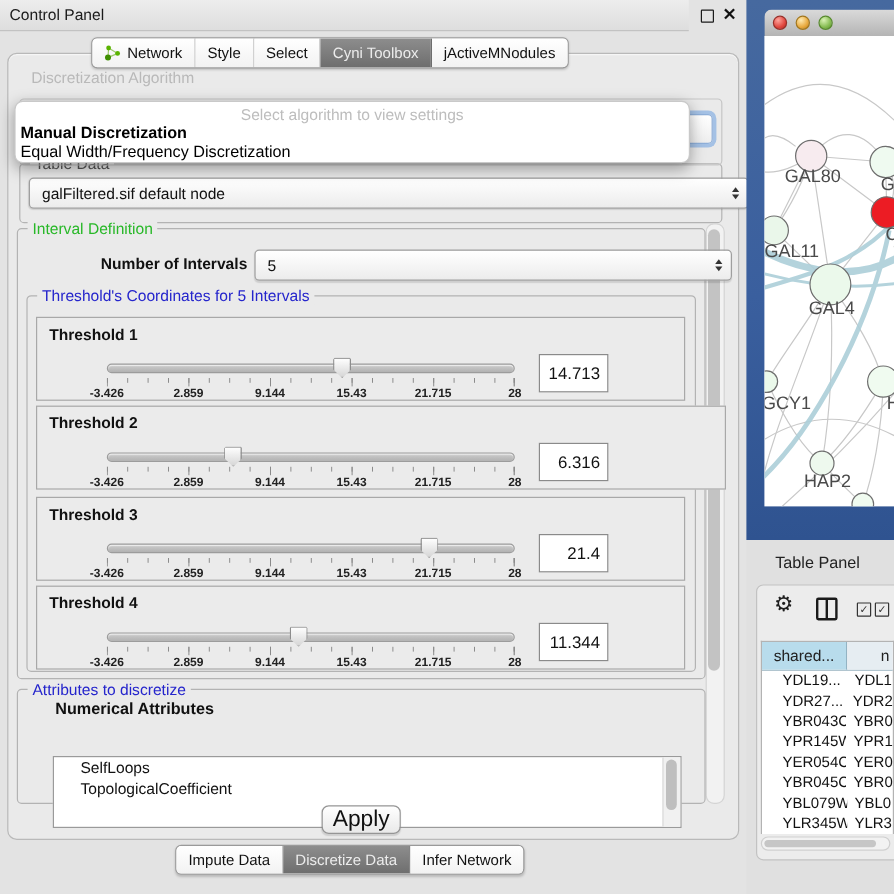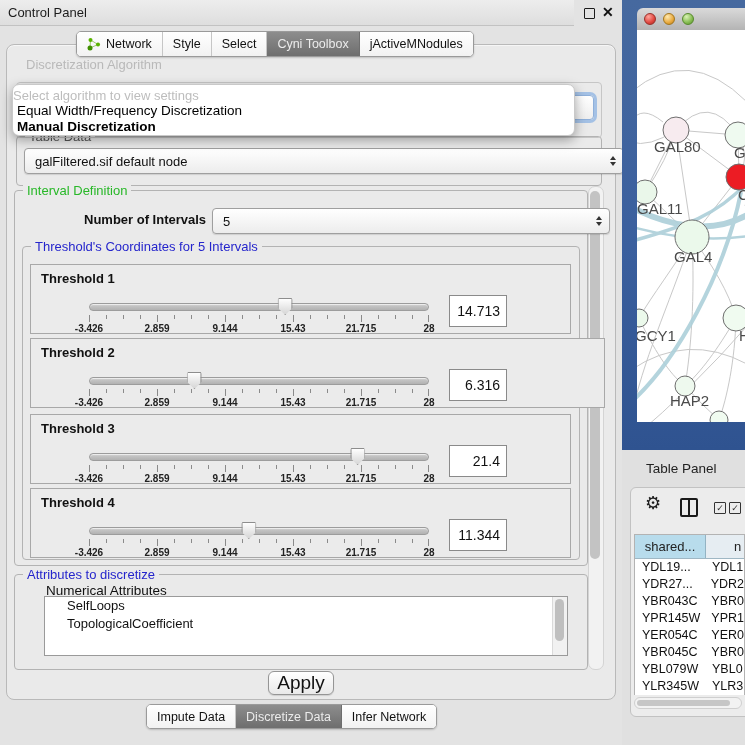--- a/index.html
+++ b/index.html
@@ -35,21 +35,21 @@
   .combo{position:absolute;background:linear-gradient(#ffffff,#ececec);border:1px solid #9f9f9f;border-radius:4px;font-size:13px;color:#111;display:flex;align-items:center;padding:0 22px 0 10px;box-shadow:0 1px 1px rgba(0,0,0,.12)}
   .stepper{position:absolute;right:7px;top:50%;transform:translateY(-50%);display:flex;flex-direction:column;gap:2px}
   .arr-up{width:0;height:0;border-left:3.5px solid transparent;border-right:3.5px solid transparent;border-bottom:4.5px solid #333}
   .arr-dn{width:0;height:0;border-left:3.5px solid transparent;border-right:3.5px solid transparent;border-top:4.5px solid #333}
 
   
   .algo-group{left:16px;top:82px;width:584px;height:54px;border-color:#c6c6c6;z-index:4}
   .ghost-title{position:absolute;left:26px;top:57px;font-size:13px;color:#b9b9b9;z-index:6}
   .focus-combo{position:absolute;left:500px;top:95px;width:92px;height:23px;border:1px solid #8fb0da;border-radius:4px;background:linear-gradient(#fff,#eee);box-shadow:0 0 0 3px rgba(106,158,224,.55);z-index:8}
   .algo-popup{position:absolute;left:12px;top:84px;width:563px;height:52px;background:#fff;border:1px solid #c9c9c9;border-radius:7px;box-shadow:0 4px 12px rgba(0,0,0,.35);z-index:40;padding-top:3px;box-sizing:border-box}
-  .popup-placeholder{height:15px;text-align:left;font-size:13px;color:#bdbdbd}
+  .popup-placeholder{height:15px;text-align:center;font-size:13px;color:#bdbdbd}
   .popup-opt{height:16px;line-height:16px;padding-left:4px;font-size:13.5px;color:#000;white-space:nowrap}
   .popup-opt.bold{font-weight:bold}
 
   
   .td-group{left:16px;top:136px;width:584px;height:48px}
   .td-combo{left:24px;top:148px;width:566px;height:24px}
 
   
   .vsb{position:absolute;left:588px;top:186px;width:14px;height:482px;background:#f2f2f2;border:1px solid #d4d4d4;border-radius:7px}
   .vsb-thumb{position:absolute;left:1px;top:4px;width:10px;height:368px;background:#c3c3c3;border-radius:5px}
@@ -68,22 +68,22 @@
   .ticks,.ticks-major{position:absolute;left:0;right:0;top:14px;background-image:linear-gradient(to right,#8a8a8a 1px,transparent 1px);background-repeat:repeat-x}
   .ticks{height:4px;background-size:calc(100%/20) 4px}
   .ticks-major{height:7px;background-size:calc(100%/5) 7px}
   .ticks::after,.ticks-major::after{content:"";position:absolute;right:0;top:0;width:1px;height:100%;background:#8a8a8a}
   .tick-labels{position:absolute;left:0;right:0;top:22px;height:11px;font-size:10px;font-weight:bold;color:#222}
   .tick-labels span{position:absolute;transform:translateX(-50%);white-space:nowrap}
   .t-value{position:absolute;left:418px;top:30px;width:58px;height:32px;box-sizing:border-box;background:#fff;border:1px solid #8a8a8a;font-size:14px;color:#111;display:flex;align-items:center;justify-content:flex-end;padding-right:6px}
 
   
   .attr-group{left:14px;top:574px;width:572px;height:94px}
-  .attr-title{position:absolute;left:46px;top:583px;font-size:13.5px;font-weight:normal;color:#111}
-  .attr-list{position:absolute;left:44px;top:596px;width:522px;height:58px;background:#fff;border:1px solid #9a9a9a;overflow:hidden;font-size:13px;color:#111}
+  .attr-title{position:absolute;left:46px;top:583px;font-size:13.5px;font-weight:bold;color:#111}
+  .attr-list{position:absolute;left:44px;top:630px;width:522px;height:58px;background:#fff;border:1px solid #9a9a9a;overflow:hidden;font-size:13px;color:#111}
   .attr-item{height:18px;line-height:18px;padding-left:22px;white-space:nowrap}
   .list-sb{position:absolute;right:0;top:0;bottom:0;width:14px;background:#f1f1f1;border-left:1px solid #dadada}
   .list-sb-thumb{position:absolute;left:2px;top:2px;width:9px;height:72%;background:#bfbfbf;border-radius:5px}
 
   
   .apply-btn{position:absolute;left:268px;top:671px;width:64px;height:22px;border-radius:6px;background:linear-gradient(#ffffff,#e9e9e9);border:1px solid #959595;font-size:19px;color:#111;display:flex;align-items:center;justify-content:center;box-shadow:0 1px 1px rgba(0,0,0,.12)}
 
   
   .net-frame{position:absolute;left:622px;top:0;width:123px;height:450px;background:linear-gradient(180deg,#46699f,#3a5f9e 55%,#2f5390)}
   .mac-titlebar{position:absolute;left:637px;top:8px;width:108px;height:22px;background:linear-gradient(#dadada,#b4b4b4);border-radius:6px 0 0 0;border-bottom:1px solid #8e8e8e}
@@ -101,21 +101,21 @@
   .colicon{position:absolute;left:680px;top:498px;width:14px;height:15px;border:2px solid #1a1a1a;border-radius:2px}
   .colicon::after{content:"";position:absolute;left:50%;top:0;bottom:0;width:2px;margin-left:-1px;background:#1a1a1a}
   .chk{position:absolute;top:502px;width:10px;height:10px;border:1.5px solid #333;border-radius:1px;font-size:9px;line-height:10px;text-align:center;color:#333}
   .chk::after{content:"✓"}
   .chk1{left:714px}.chk2{left:729px}
   .tp-table{position:absolute;left:634px;top:534px;width:111px;height:161px;background:#fff;border:1px solid #b3b3b3;border-bottom:none;overflow:hidden;box-sizing:border-box}
   .tp-hrow{display:flex;height:23px;border-bottom:1px solid #9fb7c4;font-size:13px;color:#222}
   .hc1{width:71px;background:#b8dcec;border-right:1px solid #93b3c3;text-align:center;line-height:23px;box-sizing:border-box}
   .hc2{flex:1;background:#e6edf2;padding-left:28px;line-height:23px}
   .tp-row{display:flex;height:17px;font-size:12.5px;color:#111}
-  .c1{width:71px;padding-left:7px;line-height:17px;white-space:nowrap;overflow:hidden;box-sizing:border-box}
+  .c1{width:71px;padding-left:17px;line-height:17px;white-space:nowrap;overflow:hidden;box-sizing:border-box}
   .c2{flex:1;padding-left:6px;line-height:17px;white-space:nowrap}
   .tp-hscroll{position:absolute;left:634px;top:697px;width:108px;height:12px;background:#f2f2f2;border:1px solid #cfcfcf;border-radius:6px;box-sizing:border-box}
   .tp-hthumb{position:absolute;left:2px;top:2px;width:88%;height:6px;background:#c6c6c6;border-radius:3px}
 </style>
 </head>
 <body>
 
 <div class="screen">
 
   <div class="cp-titlebar">
@@ -152,22 +152,22 @@
       </div>
     </div>
 
   <div class="group algo-group"></div>
   <span class="ghost-title">Discretization Algorithm</span>
   <div class="focus-combo"></div>
 
   <div class="algo-popup">
     <div class="popup-placeholder">Select algorithm to view settings</div>
     <div id="popup-opts">
+        <div class="popup-opt bold">Manual Discretization</div>
         <div class="popup-opt">Equal Width/Frequency Discretization</div>
-        <div class="popup-opt bold">Manual Discretization</div>
       </div>
   </div>
 
   <div class="group td-group">
     <span class="group-legend lg-gray">Table Data</span>
   </div>
   <div class="combo td-combo">
     <span>galFiltered.sif default node</span>
     <span class="stepper">
         <i class="arr-up"></i>

